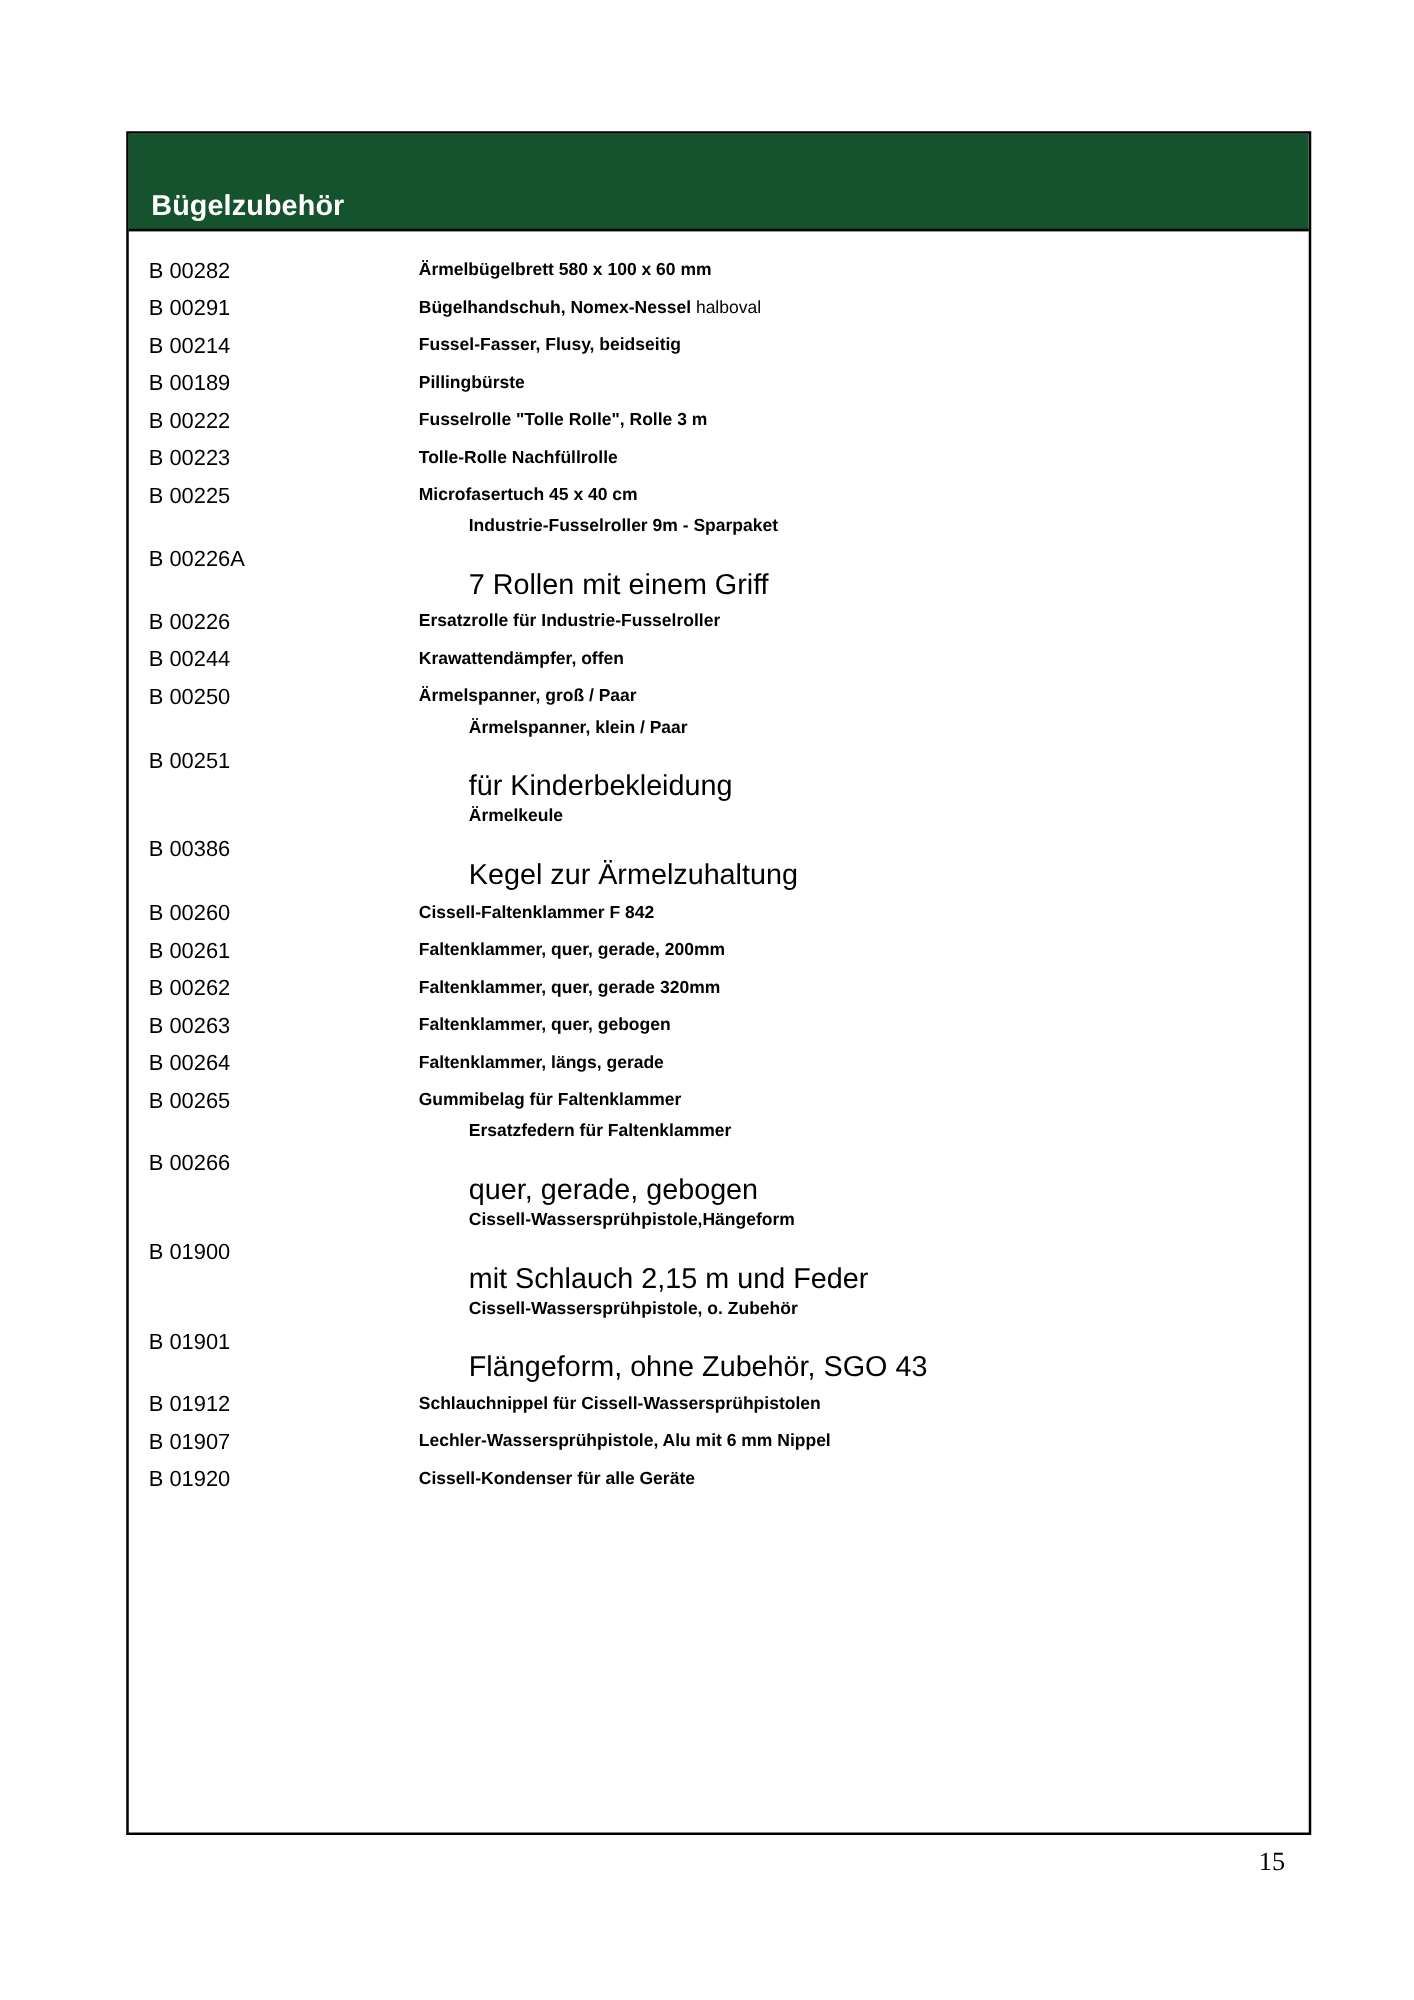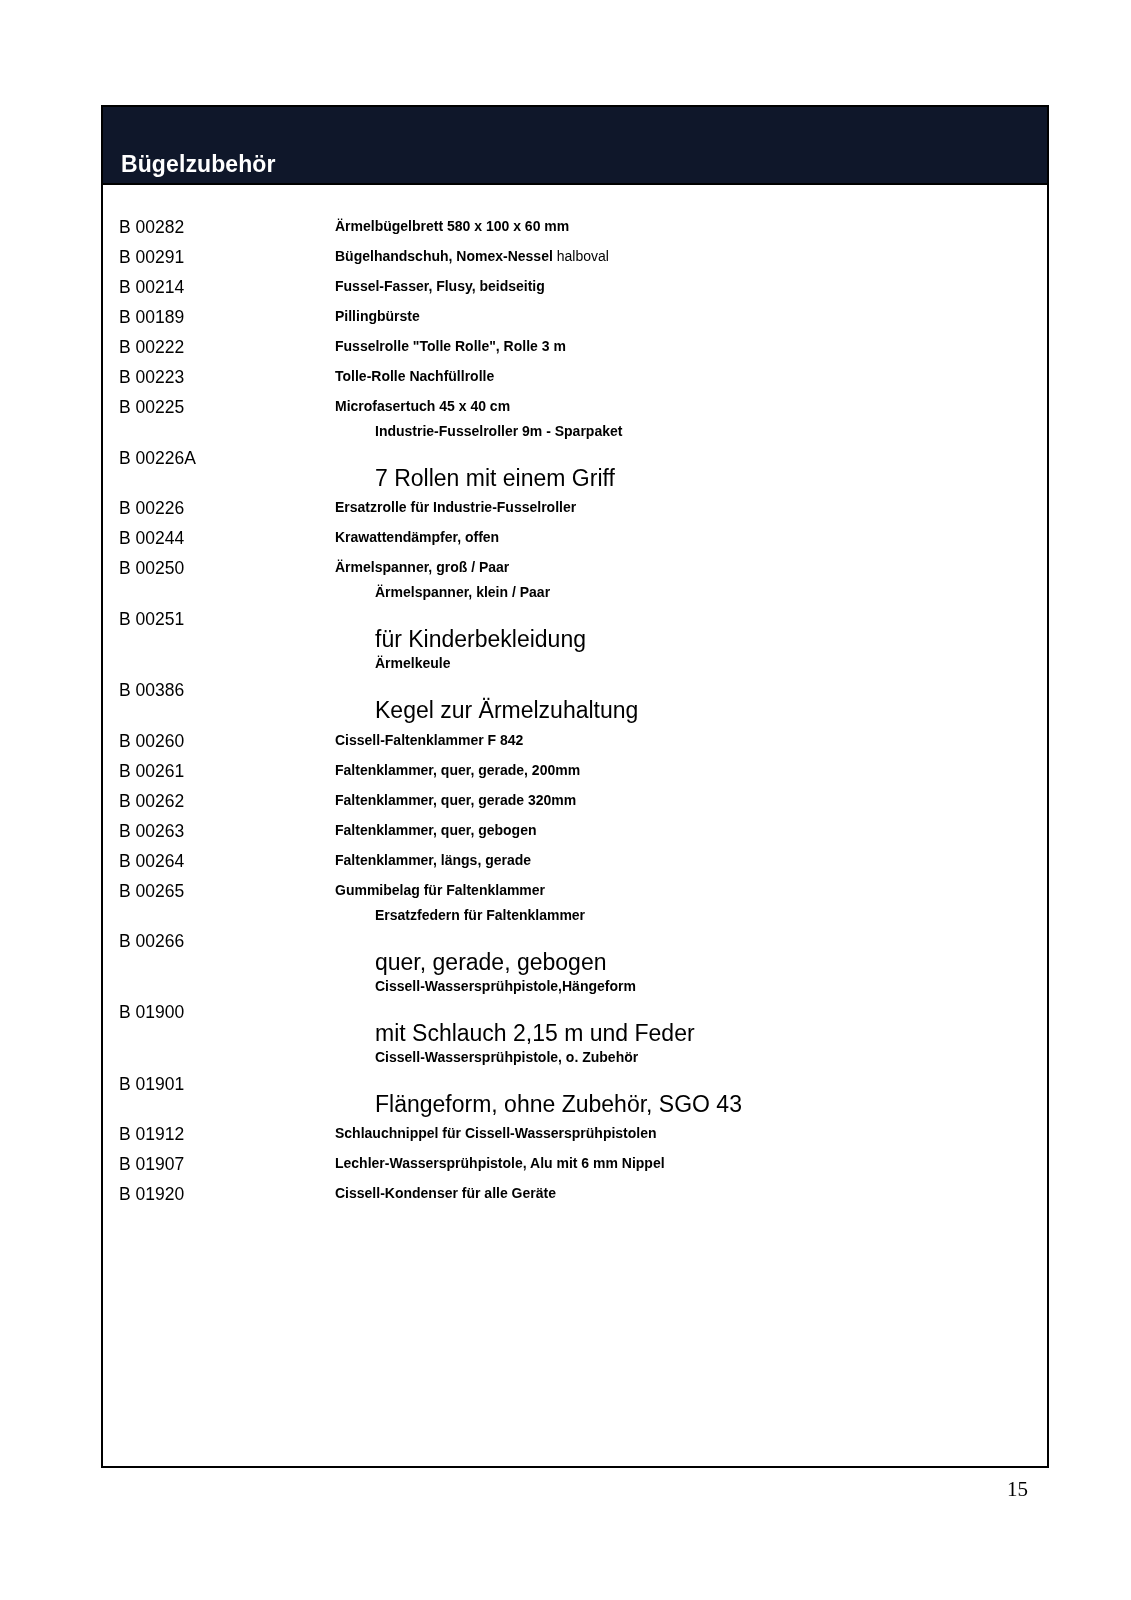--- a/index.html
+++ b/index.html
@@ -50,21 +50,21 @@
     letter-spacing: 0.1px;
     white-space: nowrap;
   }
 
   
   .item-list {
     position: absolute;
     left: 0;
     top: 78px;
     right: 16px;
-    padding-top: 27px;
+    padding-top: 16px;
   }
 
   .item-row {
     display: flex;
     align-items: center;
     width: 100%;
     min-height: 30px;
   }
   .item-row.two-line {
     min-height: 51px;
@@ -114,21 +114,21 @@
     font-family: "Liberation Serif", serif;
     font-size: 21px;
     color: #000000;
   }
 </style>
 </head>
 <body>
 
 <div class="page-frame" style="border-color: rgb(0, 0, 0);">
 
-  <div class="section-banner" style="background: #0f172a; border-bottom-color: rgb(0, 0, 0);">
+  <div class="section-banner" style="background: #14532d; border-bottom-color: rgb(0, 0, 0);">
     <div class="section-title" style="color: rgb(255, 255, 255);">Bügelzubehör</div>
   </div>
 
   <div class="item-list">
       <div class="item-row">
         <div class="item-code">B 00282</div>
         <div class="item-desc">
           <div class="desc-main"><span>Ärmelbügelbrett 580 x 100 x 60 mm</span></div>
         </div>
       </div>

